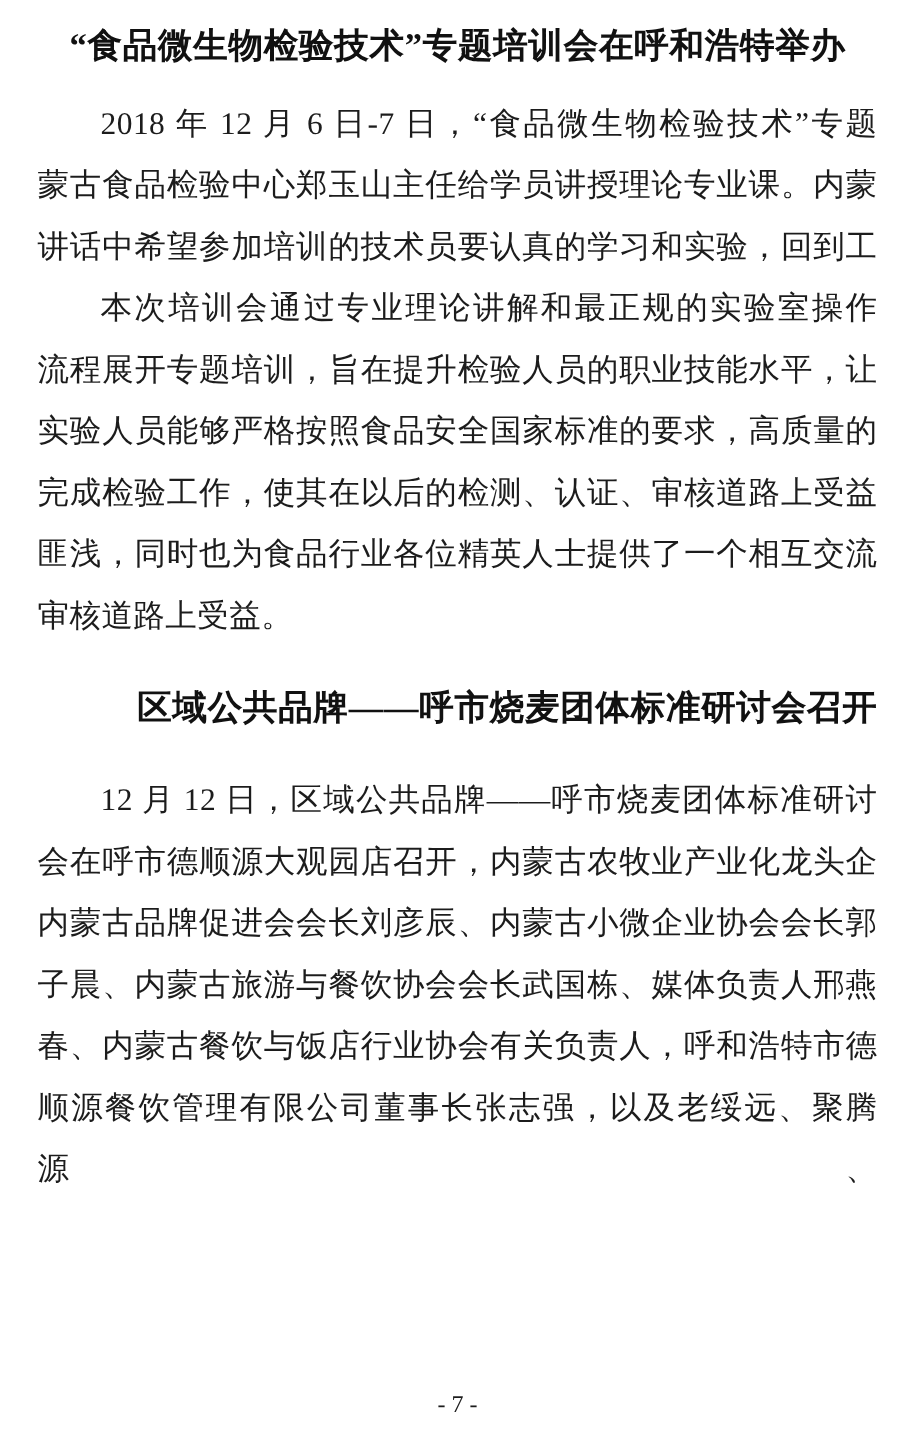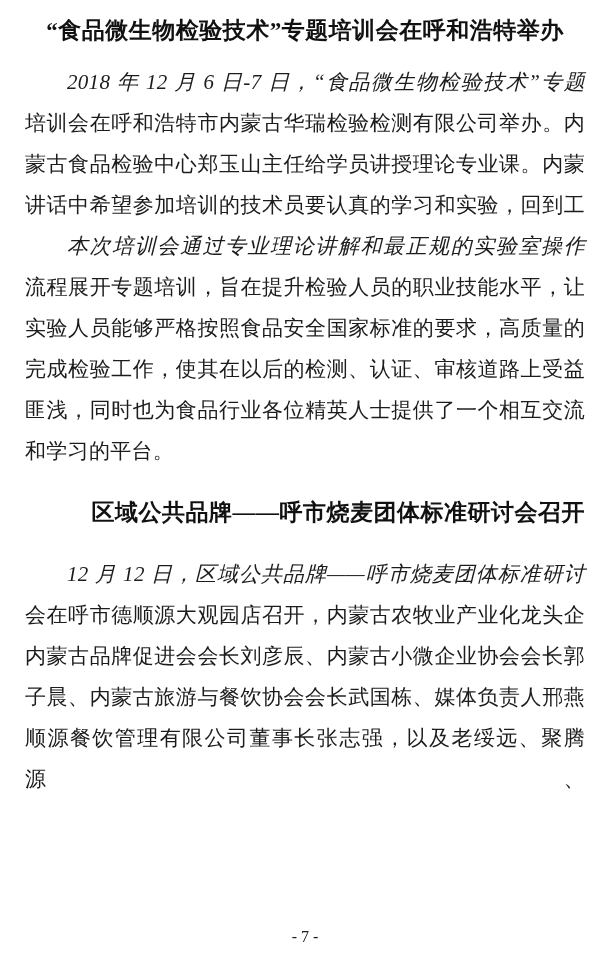--- a/index.html
+++ b/index.html
@@ -24,57 +24,57 @@
   }
   section + section .title { margin-top:24px; margin-bottom:24px;text-align:right; }
   .line {
     font-size:21px;
     line-height:41px;
     text-align:justify;
     text-align-last:justify;
     text-justify:inter-character;
     letter-spacing:0.3px;
   }
-  .line.indent { text-indent:2em;font-style:italic; }
+  .line.indent { text-indent:2em; }
   .line.last { text-align-last:left; }
   .footer {
     position:absolute;
     left:0; right:0; bottom:10px;
     text-align:center;
     font-size:16px;
     line-height:20px;
     color:#1c1c1c;
   }
 </style>
 </head>
 <body>
 
 <div class="page">
   <div id="content">
   <section>
     <h1 class="title">“食品微生物检验技术”专题培训会在呼和浩特举办</h1>
     <div class="body">
           <div class="line indent">2018 年 12 月 6 日-7 日，“食品微生物检验技术”专题</div>
-          <div class="line">培训会在呼和浩特市内蒙古华瑞检验检测有限公司举办。内</div>
           <div class="line">蒙古食品检验中心郑玉山主任给学员讲授理论专业课。内蒙</div>
           <div class="line">讲话中希望参加培训的技术员要认真的学习和实验，回到工</div>
           <div class="line indent">本次培训会通过专业理论讲解和最正规的实验室操作</div>
           <div class="line">流程展开专题培训，旨在提升检验人员的职业技能水平，让</div>
           <div class="line">实验人员能够严格按照食品安全国家标准的要求，高质量的</div>
           <div class="line">完成检验工作，使其在以后的检测、认证、审核道路上受益</div>
           <div class="line">匪浅，同时也为食品行业各位精英人士提供了一个相互交流</div>
-          <div class="line last">和学习的平台。</div>
+          <div class="line last">审核道路上受益。</div>
         </div>
   </section>
 
   <section>
     <h1 class="title">区域公共品牌——呼市烧麦团体标准研讨会召开</h1>
     <div class="body">
           <div class="line indent">12 月 12 日，区域公共品牌——呼市烧麦团体标准研讨</div>
           <div class="line">会在呼市德顺源大观园店召开，内蒙古农牧业产业化龙头企</div>
           <div class="line">内蒙古品牌促进会会长刘彦辰、内蒙古小微企业协会会长郭</div>
           <div class="line">子晨、内蒙古旅游与餐饮协会会长武国栋、媒体负责人邢燕</div>
+          <div class="line">春、内蒙古餐饮与饭店行业协会有关负责人，呼和浩特市德</div>
           <div class="line">顺源餐饮管理有限公司董事长张志强，以及老绥远、聚腾源、</div>
         </div>
   </section>
 </div>
   <div class="footer">- 7 -</div>
 </div>
 
 </body></html>

